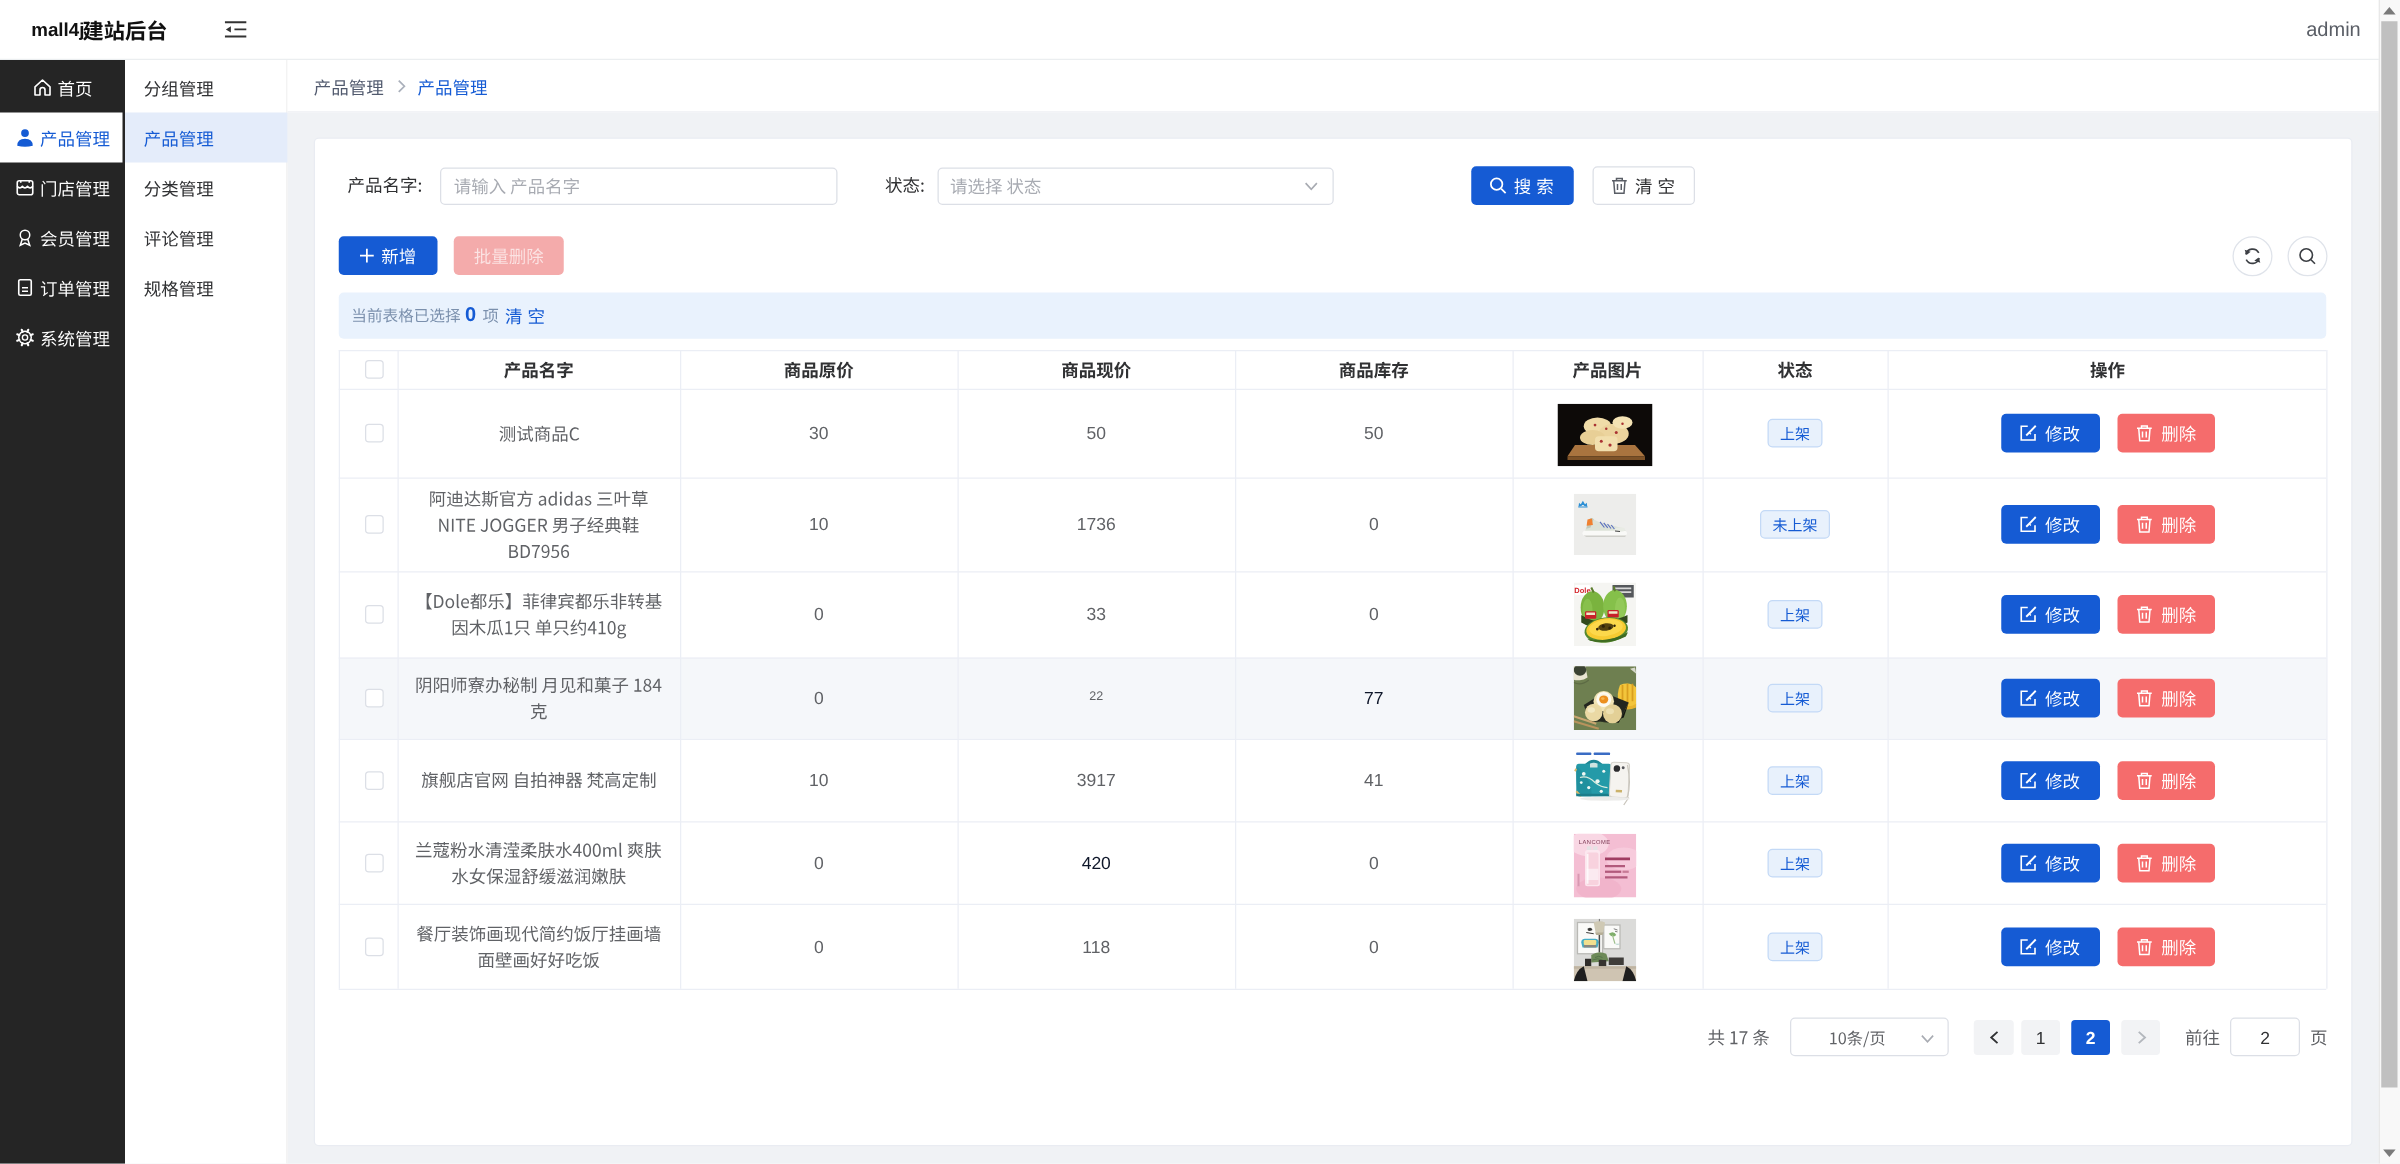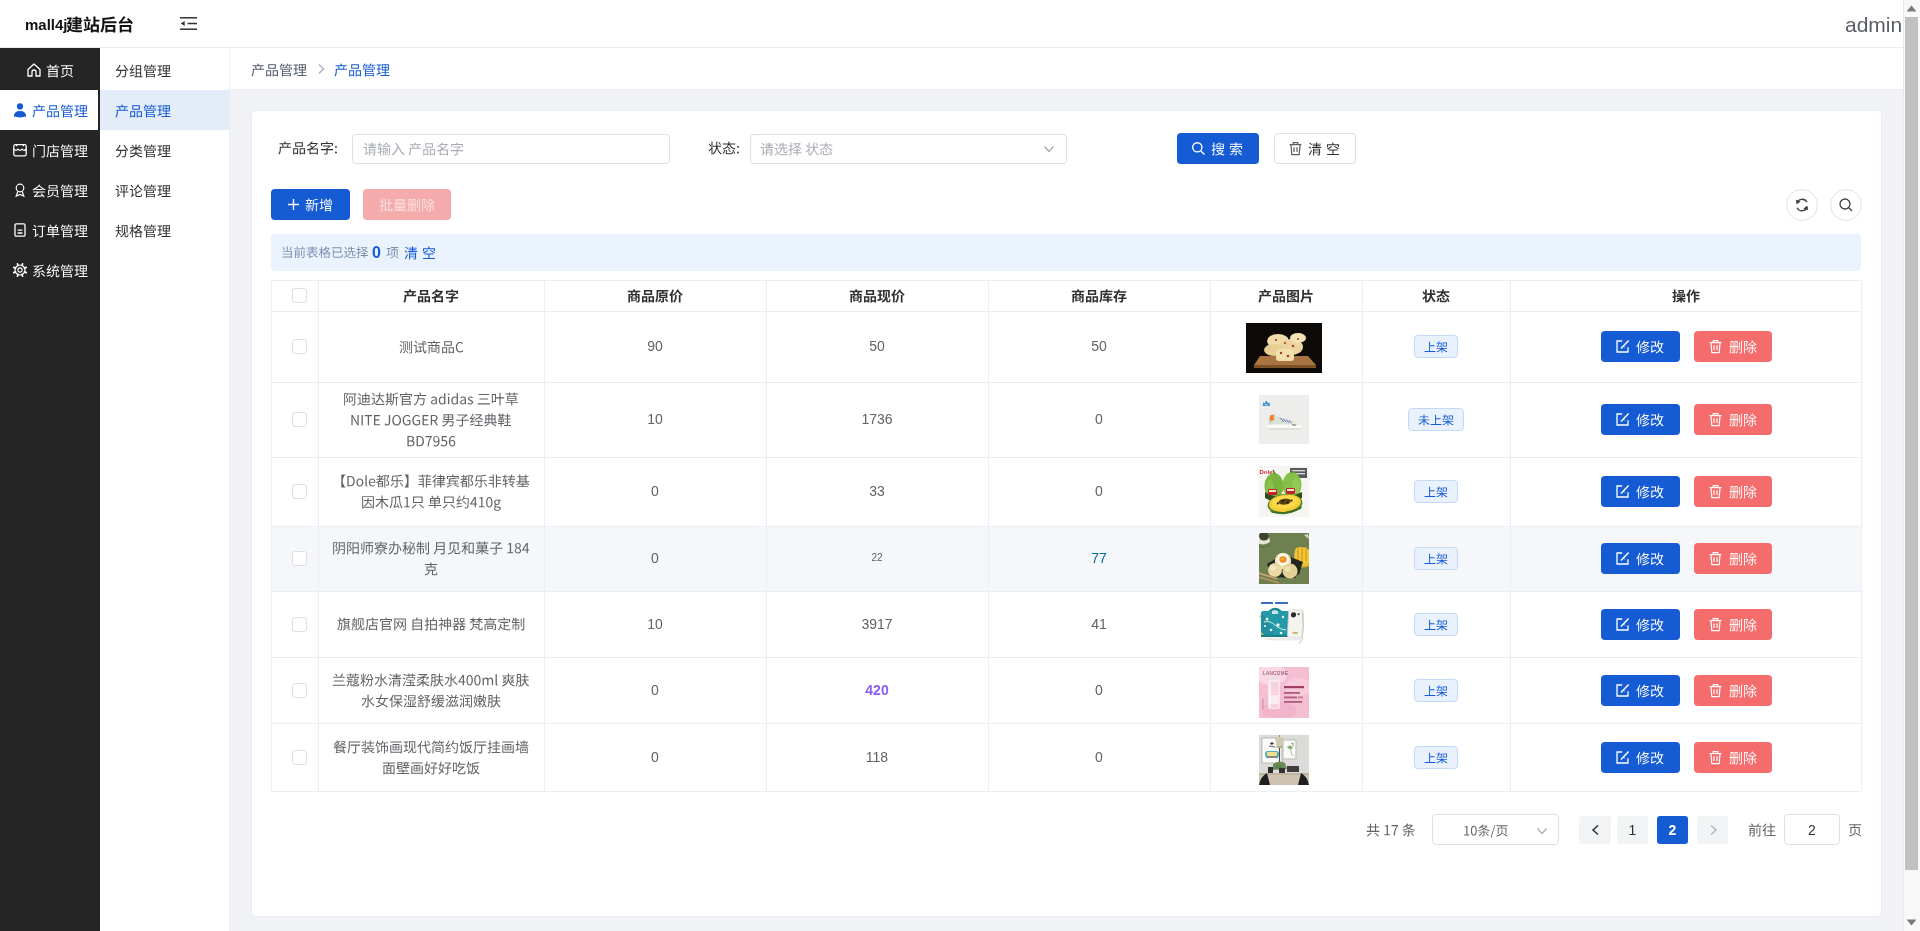--- a/index.html
+++ b/index.html
@@ -11,21 +11,21 @@
     </g>
   </svg>
 <svg style="position:absolute;left:179px;top:16px" width="19" height="15" viewBox="0 0 20 15">
 <g stroke="#333" stroke-width="1.6" fill="none">
 <path d="M1 1.5 H19"></path>
       <path d="M9 7.5 H19"></path>
       <path d="M1 13.5 H19"></path>
     </g>
 <path d="M6 4.8 L1.8 7.5 L6 10.2 Z" fill="#333"></path>
   </svg>
-<span style="position:absolute;left:1845.0px;top:14.2px;font-size:21px;font-weight:normal;color:#5a5e66;line-height:22px;white-space:nowrap">admin</span>
+<span style="position:absolute;left:1845.0px;top:14.2px;font-size:16px;font-weight:normal;color:#5a5e66;line-height:22px;white-space:nowrap">admin</span>
 <div style="position:absolute;left:0px;top:48px;width:100px;height:883px;background:#252525;"></div>
 <div style="position:absolute;left:0px;top:90px;width:98px;height:40px;background:#fff;"></div>
 <svg style="position:absolute;left:26.0px;top:62.0px" width="16" height="16" viewBox="0 0 16 16">
     <g stroke="#fff" stroke-width="1.3" fill="none" stroke-linejoin="round">
       <path d="M2 7.5 L8 2 L14 7.5 V14 H10 V10 a2 2 0 0 0 -4 0 V14 H2 Z"></path>
     </g>
   </svg>
 <svg style="position:absolute;left:46.0px;top:63.5px;overflow:visible;" width="28.0" height="14.0" viewBox="0 0 2000 1000">
     <g fill="#fff" transform="translate(0,880) scale(1,-1)">
       <use href="#r9996" x="0"></use>
@@ -372,21 +372,21 @@
 <div style="position:absolute;left:292px;top:339.0px;width:15px;height:15px;background:#fff;border:1px solid #dcdfe6;border-radius:3px;"></div>
 <svg style="position:absolute;left:398.5px;top:339.5px;overflow:visible;" width="64.9" height="14.0" viewBox="0 0 4638 1000">
     <g fill="#606266" transform="translate(0,880) scale(1,-1)">
       <use href="#r6d4b" x="0"></use>
       <use href="#r8bd5" x="1000"></use>
       <use href="#r5546" x="2000"></use>
       <use href="#r54c1" x="3000"></use>
       <use href="#r43" x="4000"></use>
     </g>
   </svg>
-<span style="position:absolute;left:655.0px;top:336.4px;transform:translateX(-50%);font-size:14px;font-weight:normal;color:#606266;line-height:20px;white-space:nowrap">90</span>
+<span style="position:absolute;left:655.0px;top:336.4px;transform:translateX(-50%);font-size:14px;font-weight:normal;color:#606266;line-height:20px;white-space:nowrap">30</span>
 <span style="position:absolute;left:877.0px;top:336.4px;transform:translateX(-50%);font-size:14px;font-weight:normal;color:#606266;line-height:20px;white-space:nowrap">50</span>
 <span style="position:absolute;left:1099.0px;top:336.4px;transform:translateX(-50%);font-size:14px;font-weight:normal;color:#606266;line-height:20px;white-space:nowrap">50</span>
 <div style="position:absolute;left:1414.0px;top:335.0px;width:44px;height:23px;background:#e8f1fc;border:1px solid #c3d9f6;border-radius:4px;"></div>
 <svg style="position:absolute;left:1424.0px;top:341.0px;overflow:visible;" width="24.0" height="12.0" viewBox="0 0 2000 1000">
     <g fill="#155bd4" transform="translate(0,880) scale(1,-1)">
       <use href="#r4e0a" x="0"></use>
       <use href="#r67b6" x="1000"></use>
     </g>
   </svg>
 <div style="position:absolute;left:1601px;top:331.0px;width:79px;height:31px;background:#155bd4;border-radius:4px;"></div>
@@ -603,21 +603,21 @@
       <use href="#r34" x="13558"></use>
     </g>
   </svg>
 <svg style="position:absolute;left:424.0px;top:562.0px;overflow:visible;" width="14.0" height="14.0" viewBox="0 0 1000 1000">
     <g fill="#606266" transform="translate(0,880) scale(1,-1)">
       <use href="#r514b" x="0"></use>
     </g>
   </svg>
 <span style="position:absolute;left:655.0px;top:548.4px;transform:translateX(-50%);font-size:14px;font-weight:normal;color:#606266;line-height:20px;white-space:nowrap">0</span>
 <span style="position:absolute;left:877.0px;top:548.4px;transform:translateX(-50%);font-size:10px;font-weight:normal;color:#606266;line-height:20px;white-space:nowrap">22</span>
-<span style="position:absolute;left:1099.0px;top:548.4px;transform:translateX(-50%);font-size:14px;font-weight:normal;color:#0369a1;line-height:20px;white-space:nowrap">77</span>
+<span style="position:absolute;left:1099.0px;top:548.4px;transform:translateX(-50%);font-size:14px;font-weight:normal;color:#0f172a;line-height:20px;white-space:nowrap">77</span>
 <div style="position:absolute;left:1414.0px;top:547.0px;width:44px;height:23px;background:#e8f1fc;border:1px solid #c3d9f6;border-radius:4px;"></div>
 <svg style="position:absolute;left:1424.0px;top:553.0px;overflow:visible;" width="24.0" height="12.0" viewBox="0 0 2000 1000">
     <g fill="#155bd4" transform="translate(0,880) scale(1,-1)">
       <use href="#r4e0a" x="0"></use>
       <use href="#r67b6" x="1000"></use>
     </g>
   </svg>
 <div style="position:absolute;left:1601px;top:543.0px;width:79px;height:31px;background:#155bd4;border-radius:4px;"></div>
 <svg style="position:absolute;left:1615px;top:551.0px" width="15" height="15" viewBox="0 0 15 15">
     <g stroke="#fff" stroke-width="1.3" fill="none">
@@ -733,21 +733,21 @@
       <use href="#r6e7f" x="3000"></use>
       <use href="#r8212" x="4000"></use>
       <use href="#r7f13" x="5000"></use>
       <use href="#r6ecb" x="6000"></use>
       <use href="#r6da6" x="7000"></use>
       <use href="#r5ae9" x="8000"></use>
       <use href="#r80a4" x="9000"></use>
     </g>
   </svg>
 <span style="position:absolute;left:655.0px;top:679.9px;transform:translateX(-50%);font-size:14px;font-weight:normal;color:#606266;line-height:20px;white-space:nowrap">0</span>
-<span style="position:absolute;left:877.0px;top:679.9px;transform:translateX(-50%);font-size:14px;font-weight:bold;color:#8b5cf6;line-height:20px;white-space:nowrap">420</span>
+<span style="position:absolute;left:877.0px;top:679.9px;transform:translateX(-50%);font-size:14px;font-weight:normal;color:#0f172a;line-height:20px;white-space:nowrap">420</span>
 <span style="position:absolute;left:1099.0px;top:679.9px;transform:translateX(-50%);font-size:14px;font-weight:normal;color:#606266;line-height:20px;white-space:nowrap">0</span>
 <div style="position:absolute;left:1414.0px;top:678.5px;width:44px;height:23px;background:#e8f1fc;border:1px solid #c3d9f6;border-radius:4px;"></div>
 <svg style="position:absolute;left:1424.0px;top:684.5px;overflow:visible;" width="24.0" height="12.0" viewBox="0 0 2000 1000">
     <g fill="#155bd4" transform="translate(0,880) scale(1,-1)">
       <use href="#r4e0a" x="0"></use>
       <use href="#r67b6" x="1000"></use>
     </g>
   </svg>
 <div style="position:absolute;left:1601px;top:674.5px;width:79px;height:31px;background:#155bd4;border-radius:4px;"></div>
 <svg style="position:absolute;left:1615px;top:682.5px" width="15" height="15" viewBox="0 0 15 15">

